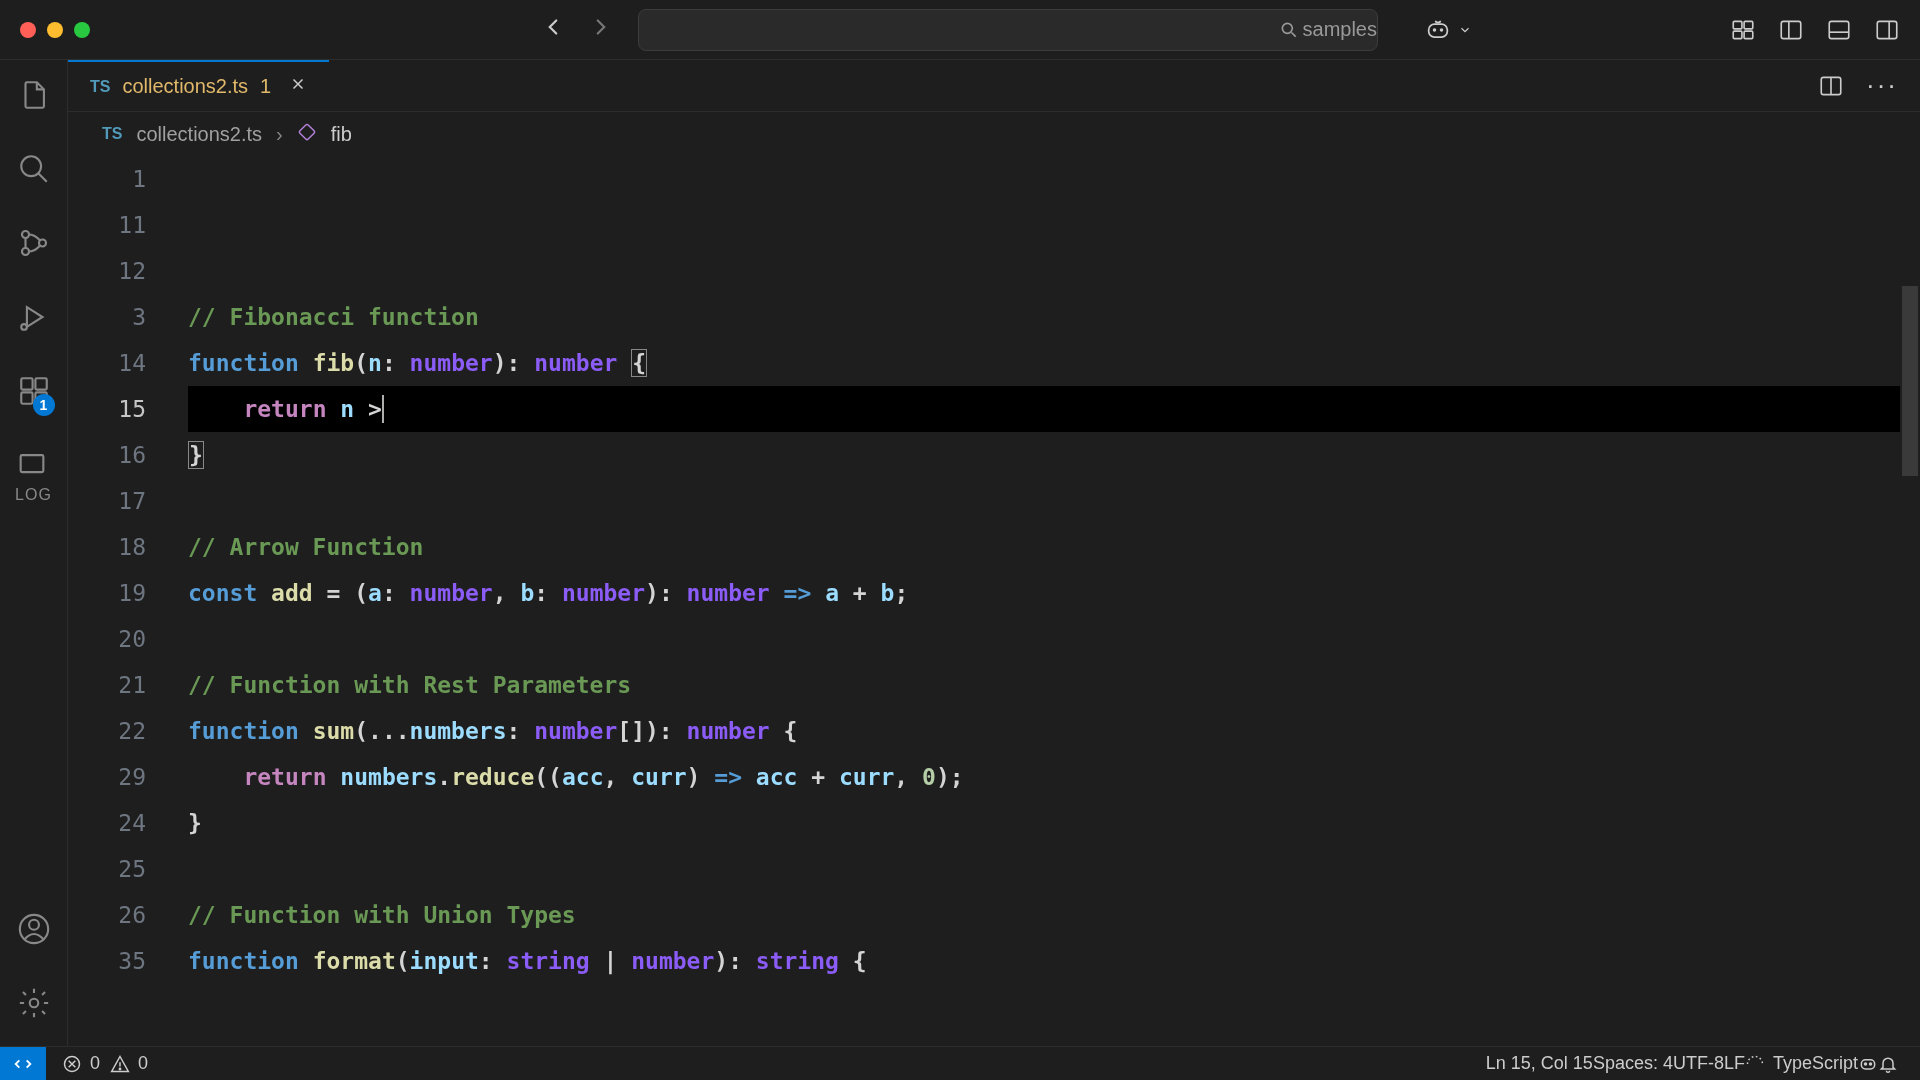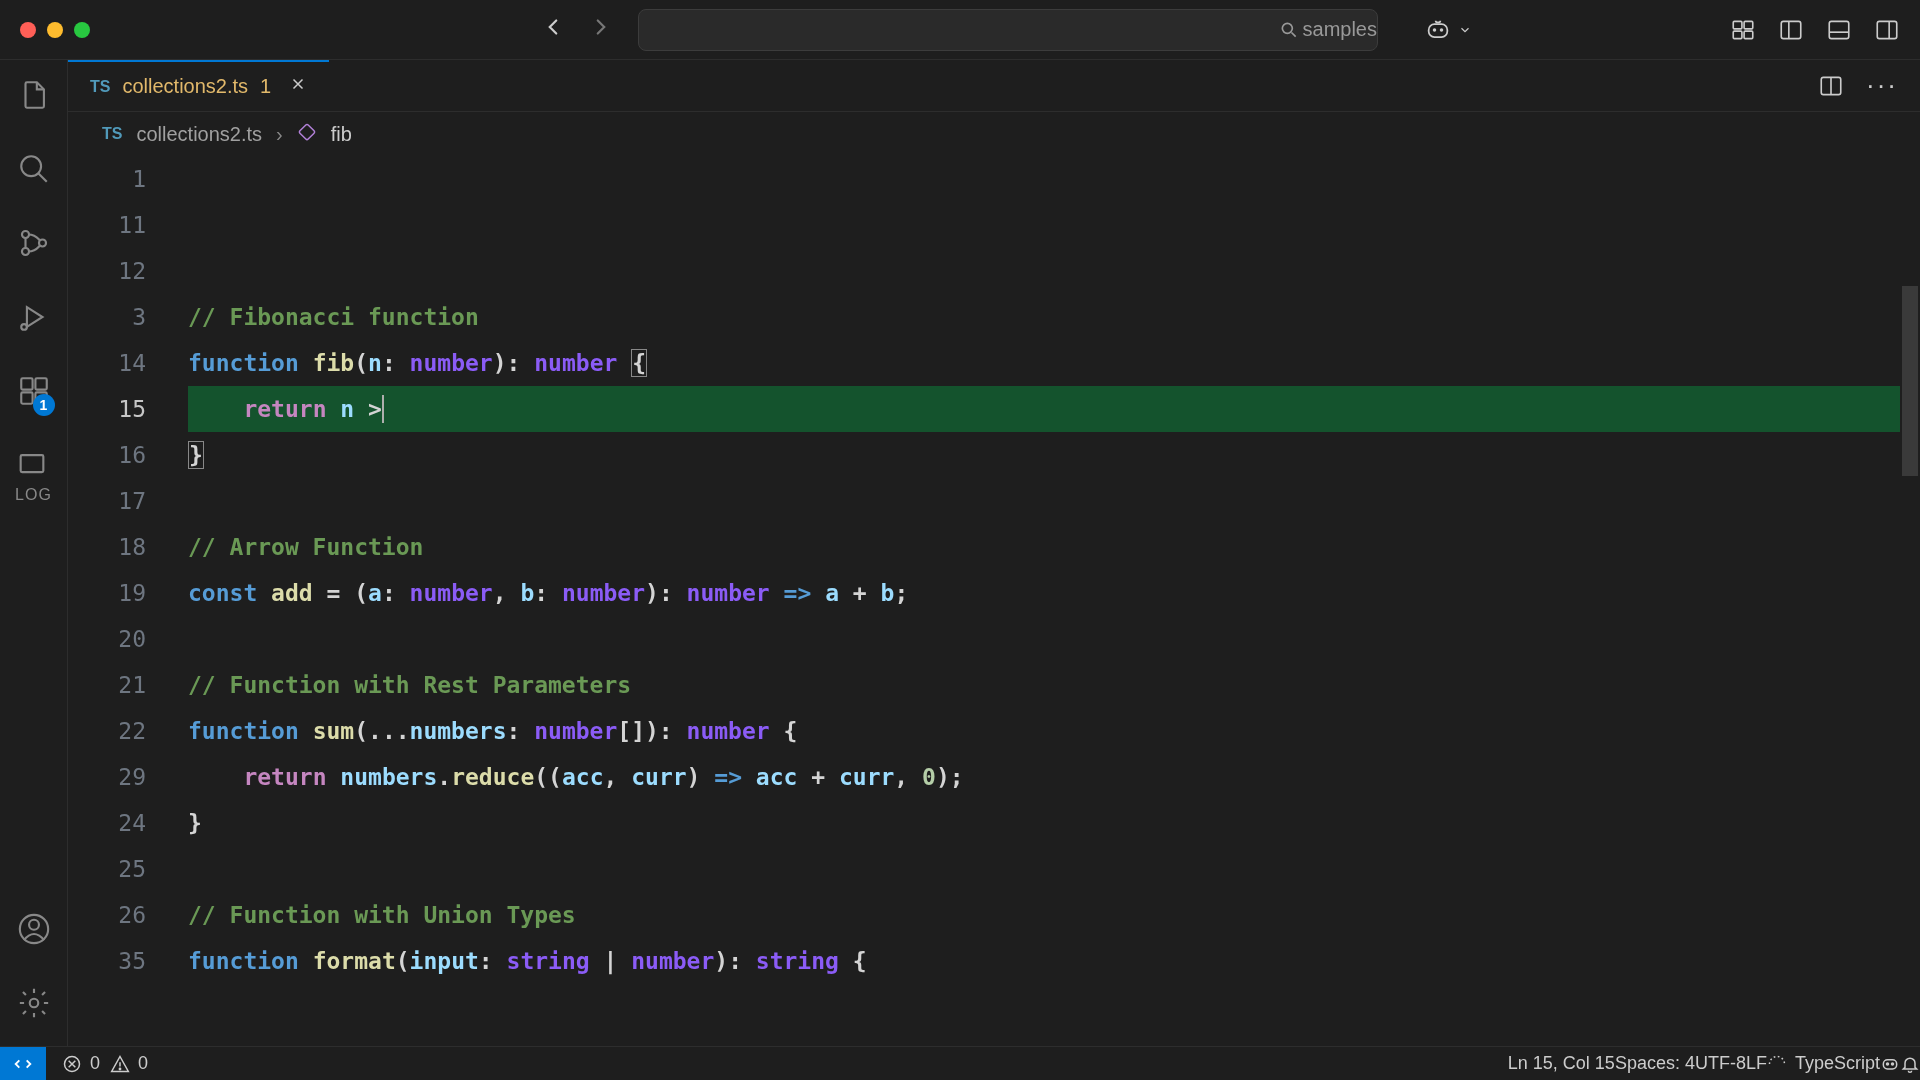--- a/index.html
+++ b/index.html
@@ -128,21 +128,21 @@
 .gutter {
   width: 120px;
   text-align: right;
   padding-right: 42px;
   color: #6e7681;
   user-select: none;
 }
 .gutter .current { color: #c6c6c6; }
 .code { flex: 1; white-space: pre; position: relative; font-weight: bold; }
 .code-line { height: 46px; }
-.code-line.highlight { background: #14532d; }
+.code-line.highlight { background: #000000; }
 
 .tok-comment { color: #6a9955; }
 .tok-keyword-decl { color: #569cd6; }
 .tok-control { color: #c586c0; }
 .tok-fn { color: #dcdcaa; }
 .tok-type { color: #8b5cf6; }
 .tok-var { color: #9cdcfe; }
 .tok-param { color: #9cdcfe; }
 .tok-punct { color: #d4d4d4; }
 .tok-op { color: #d4d4d4; }
@@ -171,21 +171,21 @@
   align-items: center;
   font-size: 18px;
   color: #ccc;
 }
 .status-remote {
   background: #0078d4; height: 100%; width: 46px;
   display: flex; align-items: center; justify-content: center;
 }
 .status-remote svg { width: 22px; height: 22px; stroke: #fff; fill: none; stroke-width: 2; }
 .status-left { display: flex; align-items: center; gap: 10px; padding-left: 16px; }
-.status-right { margin-left: auto; display: flex; align-items: center; }
+.status-right { margin-left: auto; display: flex; align-items: center; padding-right: 22px; }
 .status-item { display: flex; align-items: center; gap: 8px; }
 .status-item svg { width: 20px; height: 20px; stroke: #ccc; fill: none; stroke-width: 1.8; }
 </style>
 </head>
 <body>
 
 <div class="titlebar">
   <div class="traffic-lights">
     <div class="traffic-light tl-close"></div>
     <div class="traffic-light tl-min"></div>

